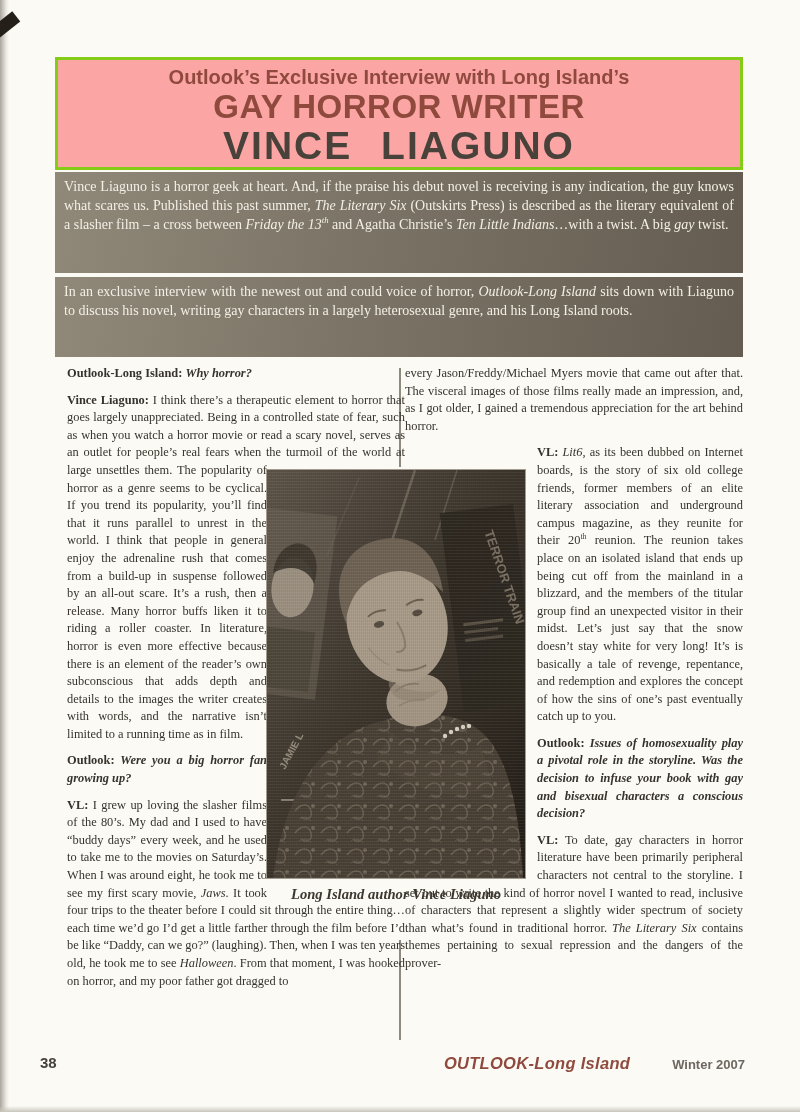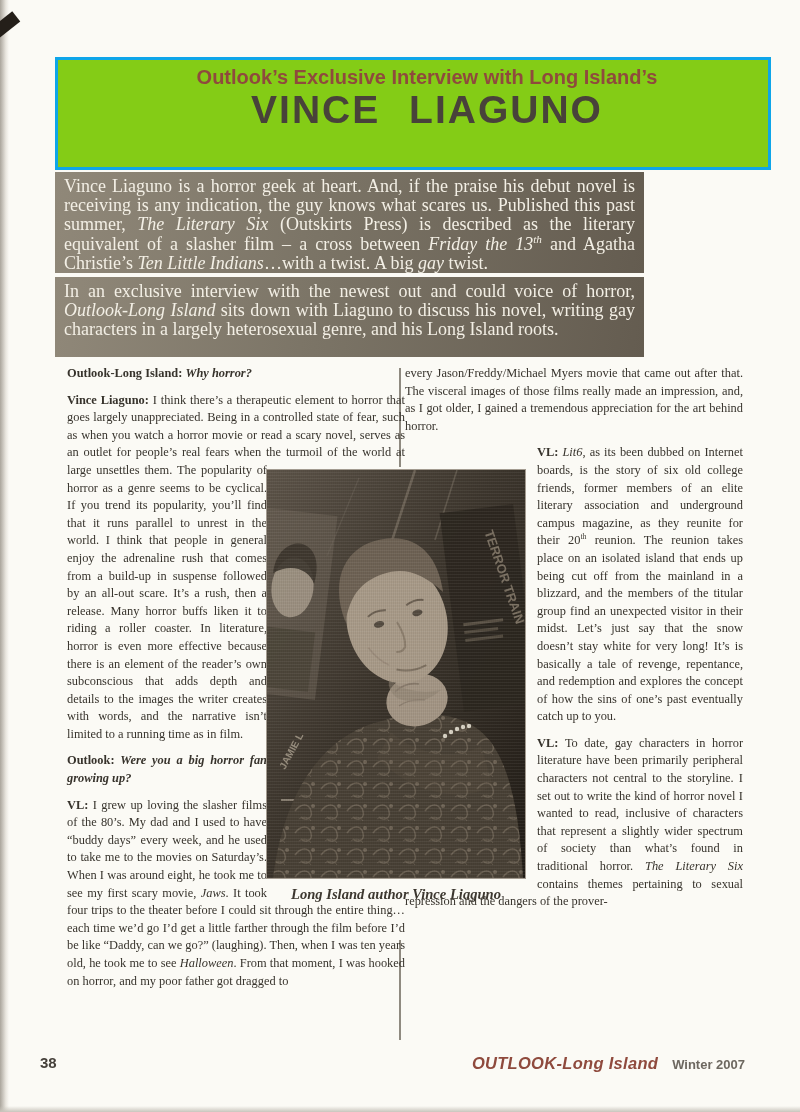--- a/index.html
+++ b/index.html
@@ -16,34 +16,34 @@
   
   .edge-left{position:absolute;left:0;top:0;width:9px;height:1112px;
     background:linear-gradient(to right,#aaa59c,#e9e6df 65%,rgba(233,230,223,0));}
   .edge-bottom{position:absolute;left:0;bottom:0;width:800px;height:6px;
     background:linear-gradient(to top,#c9c5bc,rgba(201,197,188,0));}
   .corner-mark{position:absolute;left:-7px;top:18px;width:26px;height:13px;
     background:#241f19;transform:rotate(-38deg);}
 
   
   .header-box{position:absolute;left:55px;top:57px;width:682px;height:107px;
-    border:3px solid #0ea5e9;background:#84cc16;text-align:center;padding-left:28px;}
+    border:3px solid #84cc16;background:#fca5a5;text-align:center;}
   .kicker{margin-top:5px;font:bold 20px "Liberation Sans",sans-serif;
     color:var(--accent-red,#8f4a3d);line-height:24px;}
   .headline{font:bold 33px "Liberation Sans",sans-serif;letter-spacing:.5px;
     color:var(--accent-red,#8f4a3d);line-height:36px;}
   .name{font:bold 39px "Liberation Sans",sans-serif;color:var(--name-dark,#48423a);
     letter-spacing:2px;word-spacing:16px;line-height:42px;}
 
   
-  .intro{position:absolute;left:55px;width:589px;box-sizing:border-box;
+  .intro{position:absolute;left:55px;width:688px;box-sizing:border-box;
     padding:5px 9px;text-align:justify;overflow:hidden;
     background:linear-gradient(100deg,#908879 0%,#7b7466 45%,#645c50 100%);
     color:var(--intro-text,#f3efe5);
-    font-size:18px;line-height:19.2px;}
+    font-size:14px;line-height:19.2px;}
   #intro-1{top:172px;height:101px;}
   #intro-2{top:277px;height:80px;}
 
   
   .body-area{position:absolute;left:55px;top:365px;width:688px;height:700px;
     font-size:12.4px;line-height:17.6px;text-align:justify;color:#37332c;}
   .col{position:absolute;top:0;width:338px;}
   .col-left{left:12px;}
   .col-right{left:350px;}
   .col p{margin:9px 0 0 0;}
@@ -69,31 +69,32 @@
   .caption{position:absolute;left:180px;top:521px;width:322px;text-align:center;
     font:italic bold 14.6px "Liberation Serif",serif;color:#3c372f;}
 
   
   .page-num{position:absolute;left:40px;top:1054px;
     font:bold 15px "Liberation Sans",sans-serif;color:#45403a;}
   .footer-right{position:absolute;right:55px;top:1054px;display:flex;
     align-items:baseline;gap:14px;}
   .mag-name{font:italic bold 16.5px "Liberation Sans",sans-serif;
     color:var(--accent-red,#8f4a3d);letter-spacing:.3px;}
-  .season{font:bold 13px "Liberation Sans",sans-serif;color:#6d6860;}
+  .season{font:bold 13px "Liberation Sans",sans-serif;color:#6d6860;margin-left:28px;}
 </style>
 </head>
 <body>
 
 <div class="edge-left"></div>
 <div class="edge-bottom"></div>
 <div class="corner-mark"></div>
 
 <div class="header-box">
   <div class="kicker">Outlook’s Exclusive Interview with Long Island’s</div>
+  <div class="headline">GAY HORROR WRITER</div>
   <div class="name">VINCE LIAGUNO</div>
 </div>
 
 <div class="intro" id="intro-1"><span>Vince Liaguno is a horror geek at heart.  And, if the praise his debut novel is receiving is any indication, the guy knows what scares us.  Published this past summer, </span><span class="i">The Literary Six</span><span> (Outskirts Press) is described as the literary equivalent of a slasher film – a cross between </span><span class="i">Friday the 13</span><sup class="i">th</sup><span> and Agatha Christie’s </span><span class="i">Ten Little Indians</span><span>…with a twist.  A big </span><span class="i">gay</span><span> twist.</span></div>
 <div class="intro" id="intro-2"><span>In an exclusive interview with the newest out and could voice of horror, </span><span class="i">Outlook-Long Island</span><span> sits down with Liaguno to discuss his novel, writing gay characters in a largely heterosexual genre, and his Long Island roots.</span></div>
 
 <div class="body-area">
 
   <div class="rule" id="rule-top"></div>
   <div class="rule" id="rule-bottom"></div>
@@ -101,20 +102,21 @@
   <div class="col col-left">
     <p class="q"><span class="b">Outlook-Long Island: </span><span class="b i">Why horror?</span></p>
     <p><span><span class="b">Vince Liaguno: </span><span>I think there’s a therapeutic element to horror that goes largely unappreciated.  Being in a controlled state of fear, such as when you watch a horror movie or read a scary novel, serves as an outlet for people’s real fears when the turmoil of the world at large unsettles them. </span></span><span class="spacer-r"></span><span><span>The popularity of horror as a genre seems to be cyclical. If you trend its popularity, you’ll find that it runs parallel to unrest in the world. I think that people in general enjoy the adrenaline rush that comes from a build-up in suspense followed by an all-out scare. It’s a rush, then a release. Many horror buffs liken it to riding a roller coaster. In literature, horror is even more effective because there is an element of the reader’s own subconscious that adds depth and details to the images the writer creates with words, and the narrative isn’t limited to a running time as in film.</span></span></p>
     <p class="q"><span class="b">Outlook: </span><span class="b i">Were you a big horror fan growing up?</span></p>
     <p><span class="b">VL: </span><span>I grew up loving the slasher films of the 80’s. My dad and I used to have “buddy days” every week, and he used to take me to the movies on Saturday’s. When I was around eight, he took me to see my first scary movie, </span><span class="i">Jaws</span><span>. It took four trips to the theater before I could sit through the entire thing…each time we’d go I’d get a little farther through the film before I’d be like “Daddy, can we go?” (laughing). Then, when I was ten years old, he took me to see </span><span class="i">Halloween</span><span>. From that moment, I was hooked on horror, and my poor father got dragged to</span></p>
   </div>
 
   <div class="col col-right">
     <p><span>every Jason/Freddy/Michael Myers movie that came out after that. The visceral images of those films really made an impression, and, as I got older, I gained a tremendous appreciation for the art behind horror.</span></p>
     <p><span class="spacer-l"></span><span class="indent"><span class="b">VL: </span><span class="i">Lit6</span><span>, as its been dubbed on Internet boards, is the story of six old college friends, former members of an elite literary association and underground campus magazine, as they reunite for their 20</span><sup>th</sup><span> reunion. The reunion takes place on an isolated island that ends up being cut off from the mainland in a blizzard, and the members of the titular group find an unexpected visitor in their midst. Let’s just say that the snow doesn’t stay white for very long! It’s is basically a tale of revenge, repentance, and redemption and explores the concept of how the sins of one’s past eventually catch up to you.</span></span></p>
+    <p class="q"><span class="b">Outlook: </span><span class="b i">Issues of homosexuality play a pivotal role in the storyline. Was the decision to infuse your book with gay and bisexual characters a conscious decision?</span></p>
     <p><span class="b">VL: </span><span>To date, gay characters in horror literature have been primarily peripheral characters not central to the storyline. I set out to write the kind of horror novel I wanted to read, inclusive of characters that represent a slightly wider spectrum of society than what’s found in traditional horror. </span><span class="i">The Literary Six</span><span> contains themes pertaining to sexual repression and the dangers of the prover-</span></p>
   </div>
 
   <div class="photo">
     <svg viewBox="0 0 258 408" preserveAspectRatio="none">
       <defs>
         <linearGradient id="pbg" x1="0" y1="0" x2="1" y2="1">
           <stop offset="0" stop-color="#5d5449"></stop>
           <stop offset="0.45" stop-color="#3d362d"></stop>
           <stop offset="1" stop-color="#211c16"></stop>

